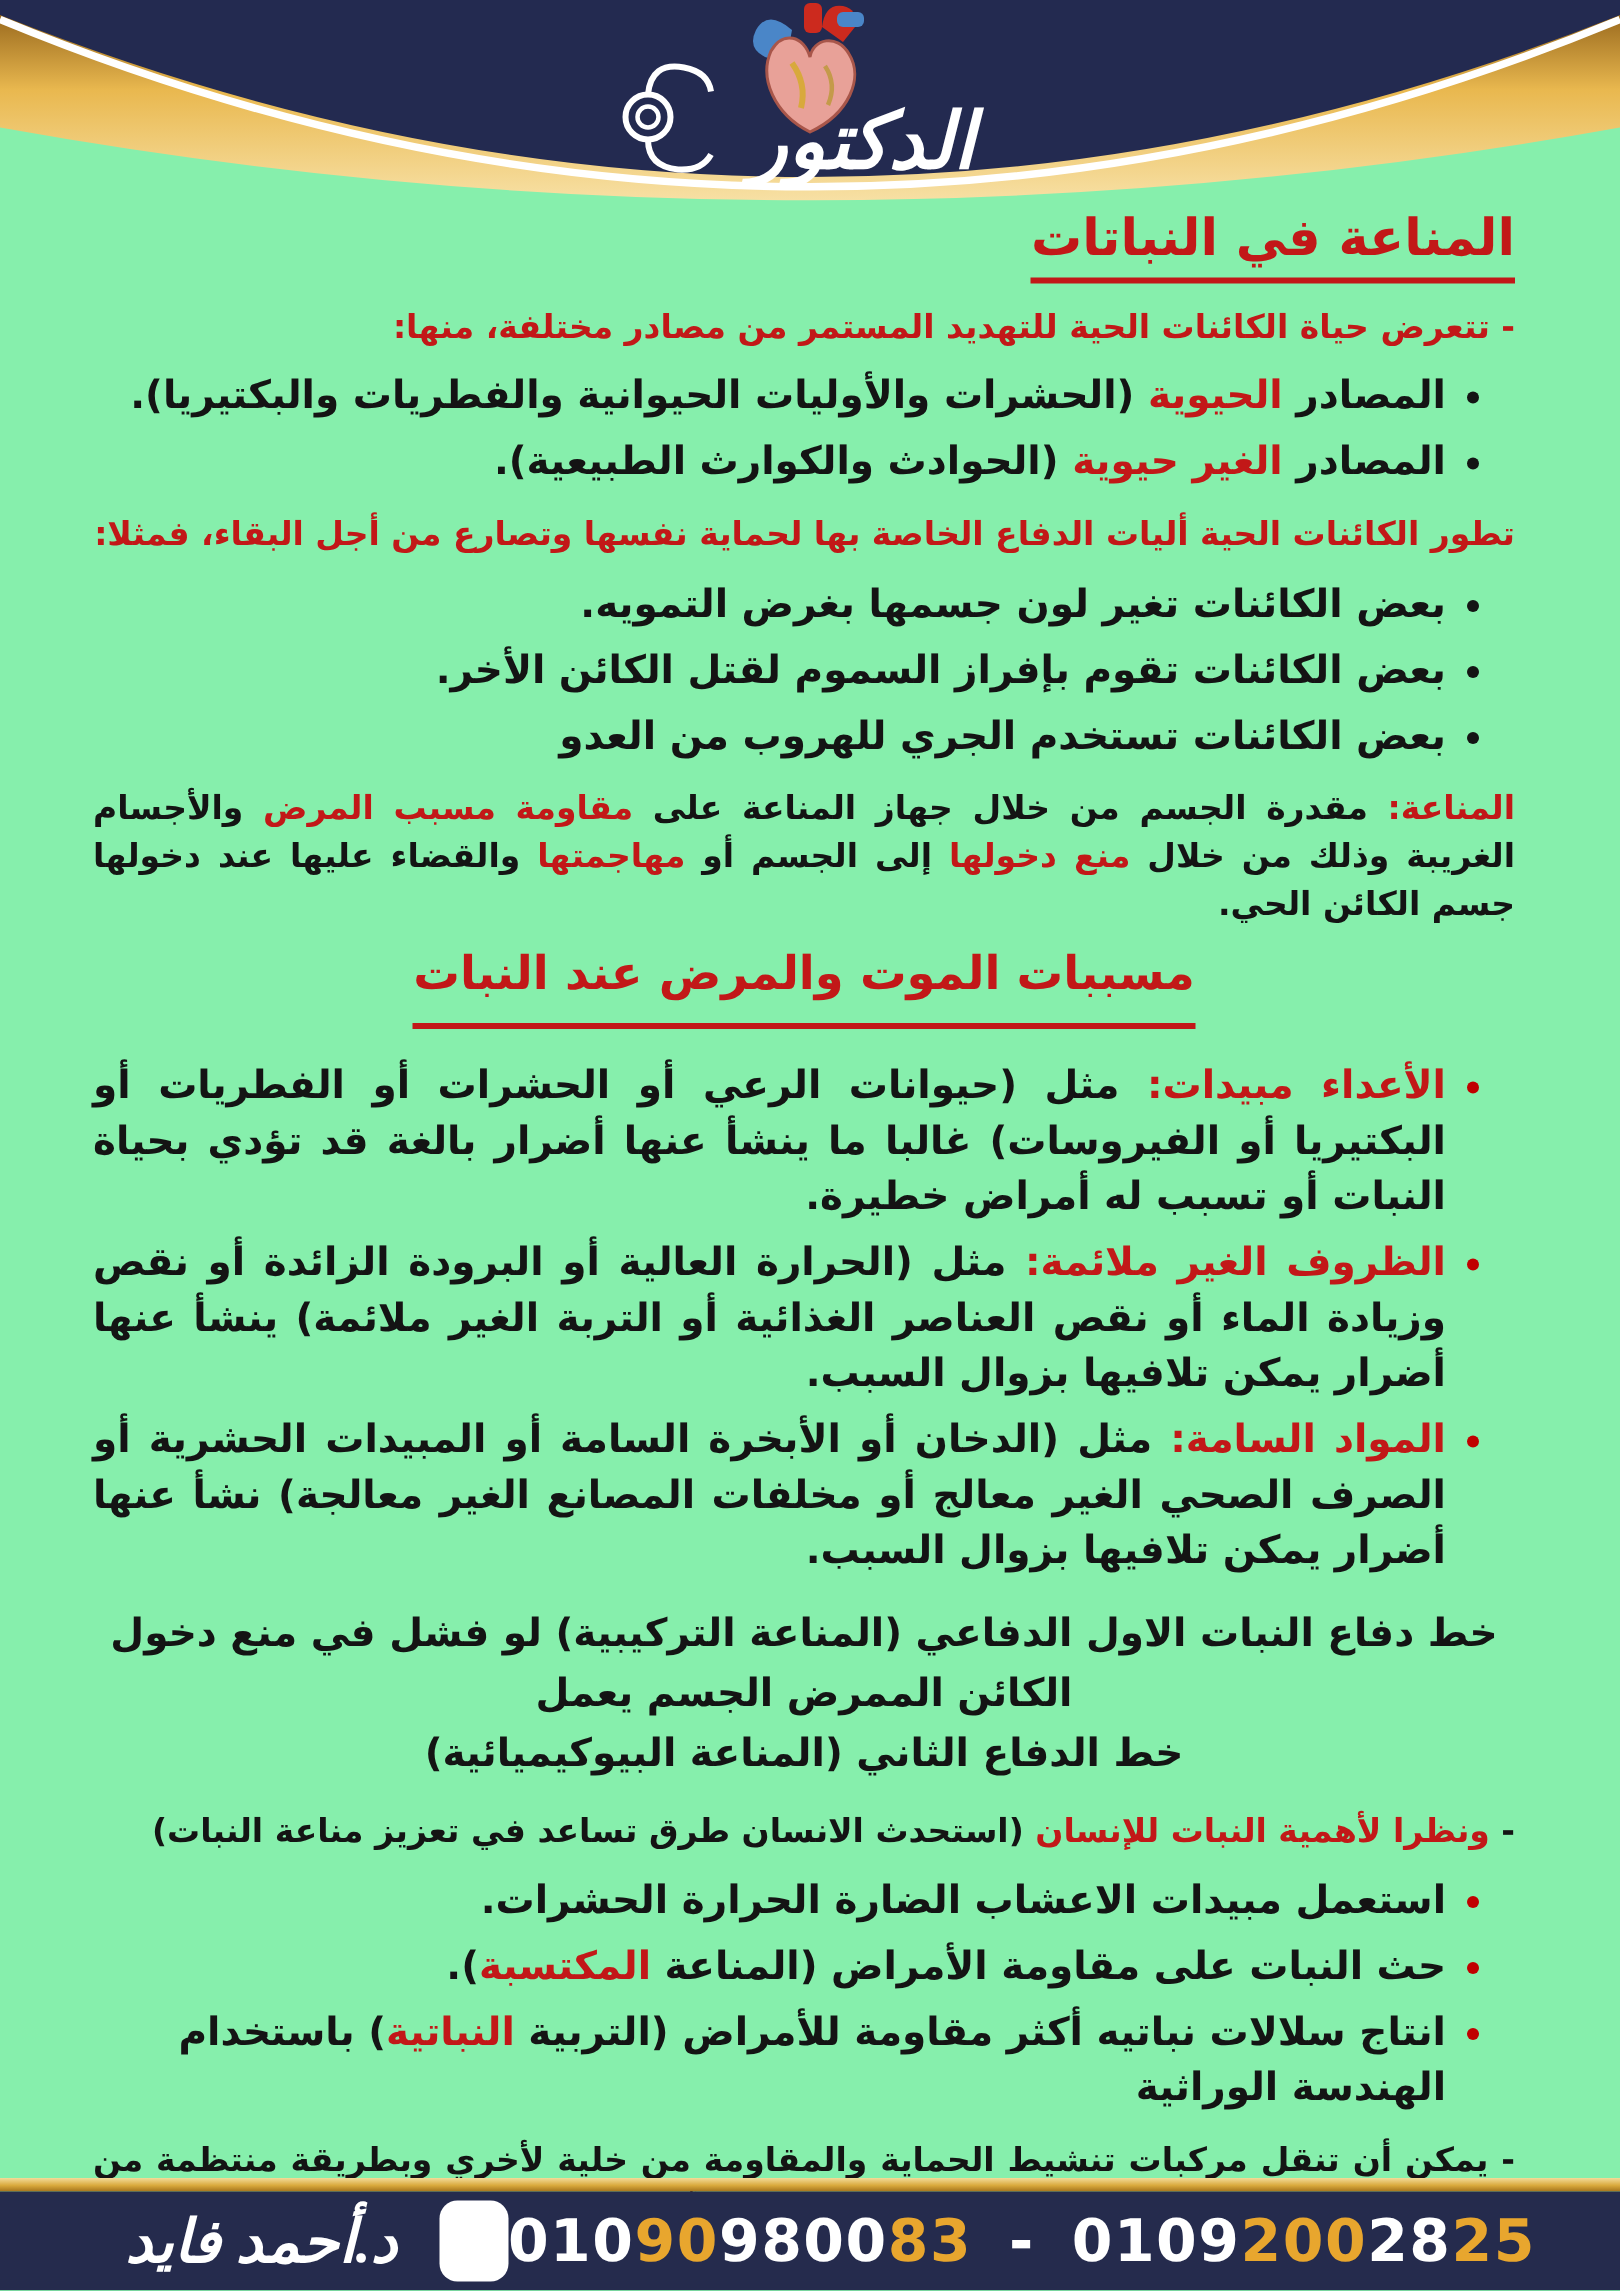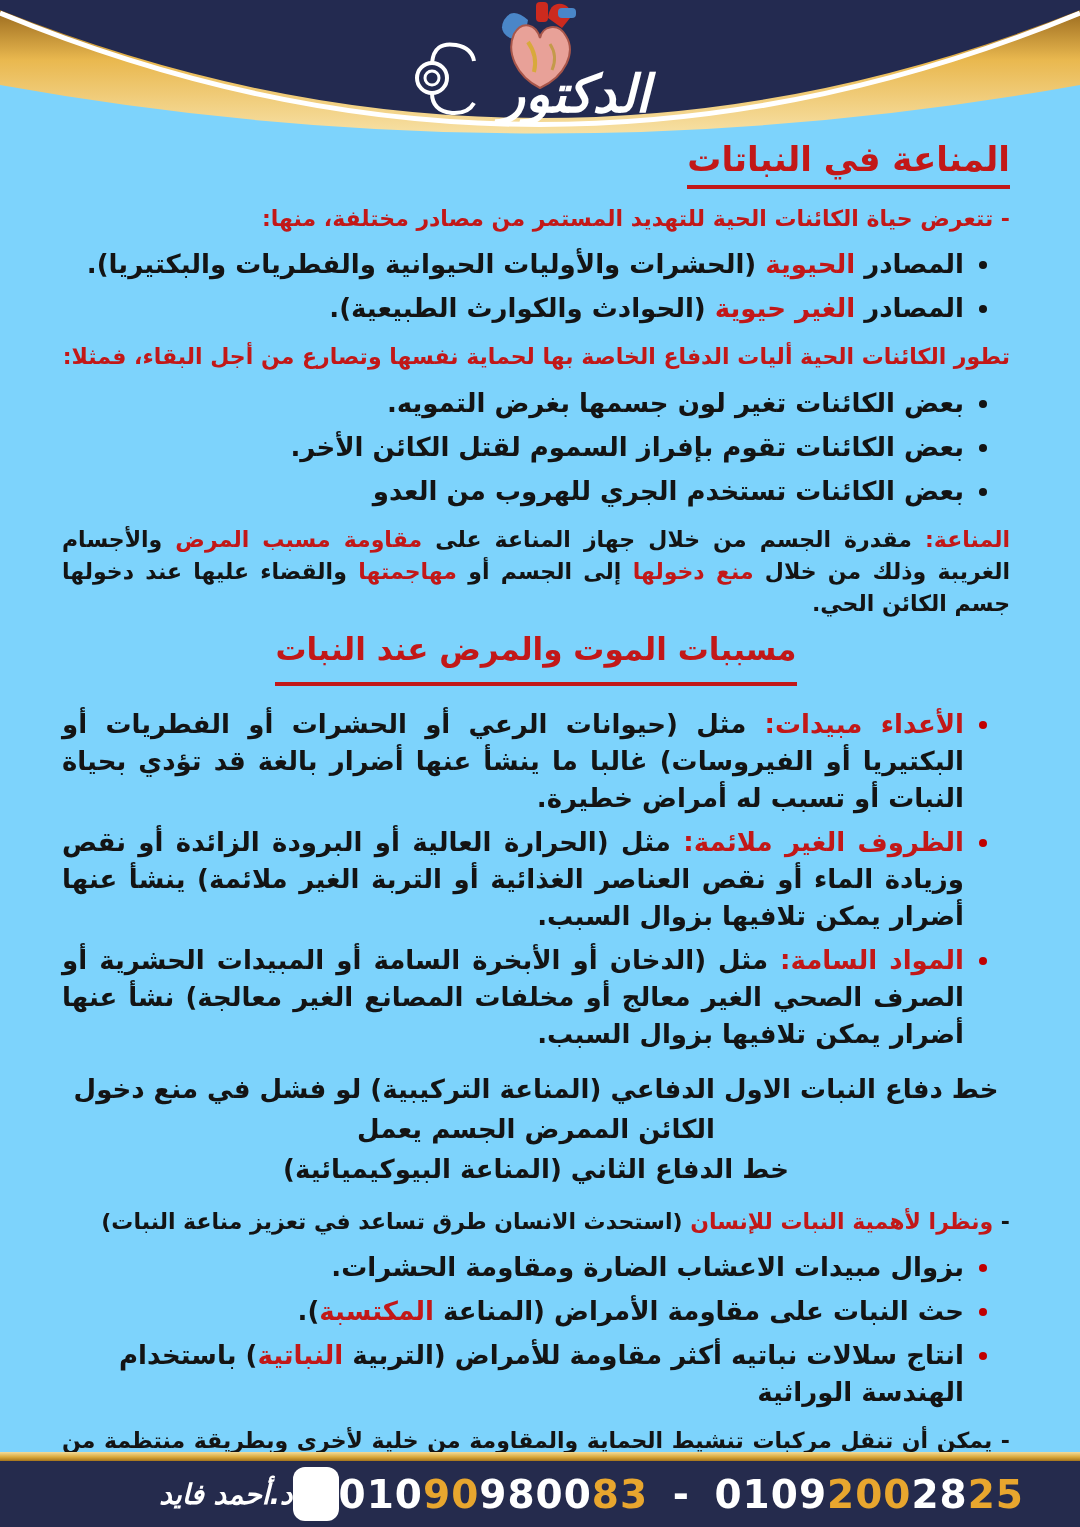--- a/index.html
+++ b/index.html
@@ -1,19 +1,19 @@
 <!DOCTYPE html>
 <html lang="ar" dir="rtl"><head>
 <meta charset="utf-8">
 <style>
   html,body{margin:0;padding:0;}
   .page{
     position:relative;
     width:1080px;height:1527px;
-    background:#7dd3fc;
+    background:#86efac;
     font-family:"DejaVu Sans",sans-serif;
     direction:rtl;
     overflow:hidden;
   }
   
   .header-banner{position:absolute;top:0;left:0;width:1080px;height:150px;}
   .header-banner svg{display:block;}
   .doctor-logo{
     position:absolute;top:0;left:50%;transform:translateX(-50%);
     width:300px;height:128px;pointer-events:none;
@@ -87,23 +87,24 @@
     font-size:39px;font-weight:bold;letter-spacing:1px;
     white-space:nowrap;
     flex:1;text-align:left;
   }
   .phone-separator{color:#ffffff;margin:0 10px;}
   .footer-card{
     width:46px;height:54px;border-radius:12px;background:#ffffff;
     flex:0 0 auto;
   }
   .signature{
-    flex:1;text-align:right;
-    color:#ffffff;font-size:28px;font-weight:bold;font-style:italic;
+    flex:1;text-align:center;
+    color:#ffffff;font-size:40px;font-weight:bold;font-style:italic;
     white-space:nowrap;
+    font-family:Liberation Serif, serif;
   }
 </style>
 </head>
 <body>
 
 <div class="page">
 
   <div class="header-banner">
     <svg width="1080" height="150" viewBox="0 0 1080 150">
       <defs>
@@ -179,21 +180,21 @@
     </ul>
 
     <p class="center-para">
       <span>خط دفاع النبات الاول الدفاعي (المناعة التركيبية) لو فشل في منع دخول الكائن الممرض الجسم يعمل</span><br>
       <span>خط الدفاع الثاني (المناعة البيوكيميائية)</span>
     </p>
 
     <p class="para"><span class="seg-black">- </span><span class="seg-red">ونظرا لأهمية النبات للإنسان </span><span class="seg-black">(استحدث الانسان طرق تساعد في تعزيز مناعة النبات)</span></p>
 
     <ul class="doc-list red-bullets">
-      <li><span class="seg-black">بزوال مبيدات الاعشاب الضارة ومقاومة الحشرات.</span></li>
+      <li><span class="seg-black">استعمل مبيدات الاعشاب الضارة الحرارة الحشرات.</span></li>
       <li><span class="seg-black">حث النبات على مقاومة الأمراض (المناعة </span><span class="seg-red">المكتسبة</span><span class="seg-black">).</span></li>
       <li><span class="seg-black">انتاج سلالات نباتيه أكثر مقاومة للأمراض (التربية </span><span class="seg-red">النباتية</span><span class="seg-black">) باستخدام الهندسة الوراثية</span></li>
     </ul>
 
     <p class="para center-last"><span class="seg-black">- يمكن أن تنقل مركبات تنشيط الحماية والمقاومة من خلية لأخري وبطريقة منتظمة من خلال جهاز النقل في النبات الذي يقابل الأوعية الدموية في الحيوانات.</span></p>
 
   </div>
 
   <div class="footer-gold-line"></div>
   <div class="footer-bar">

